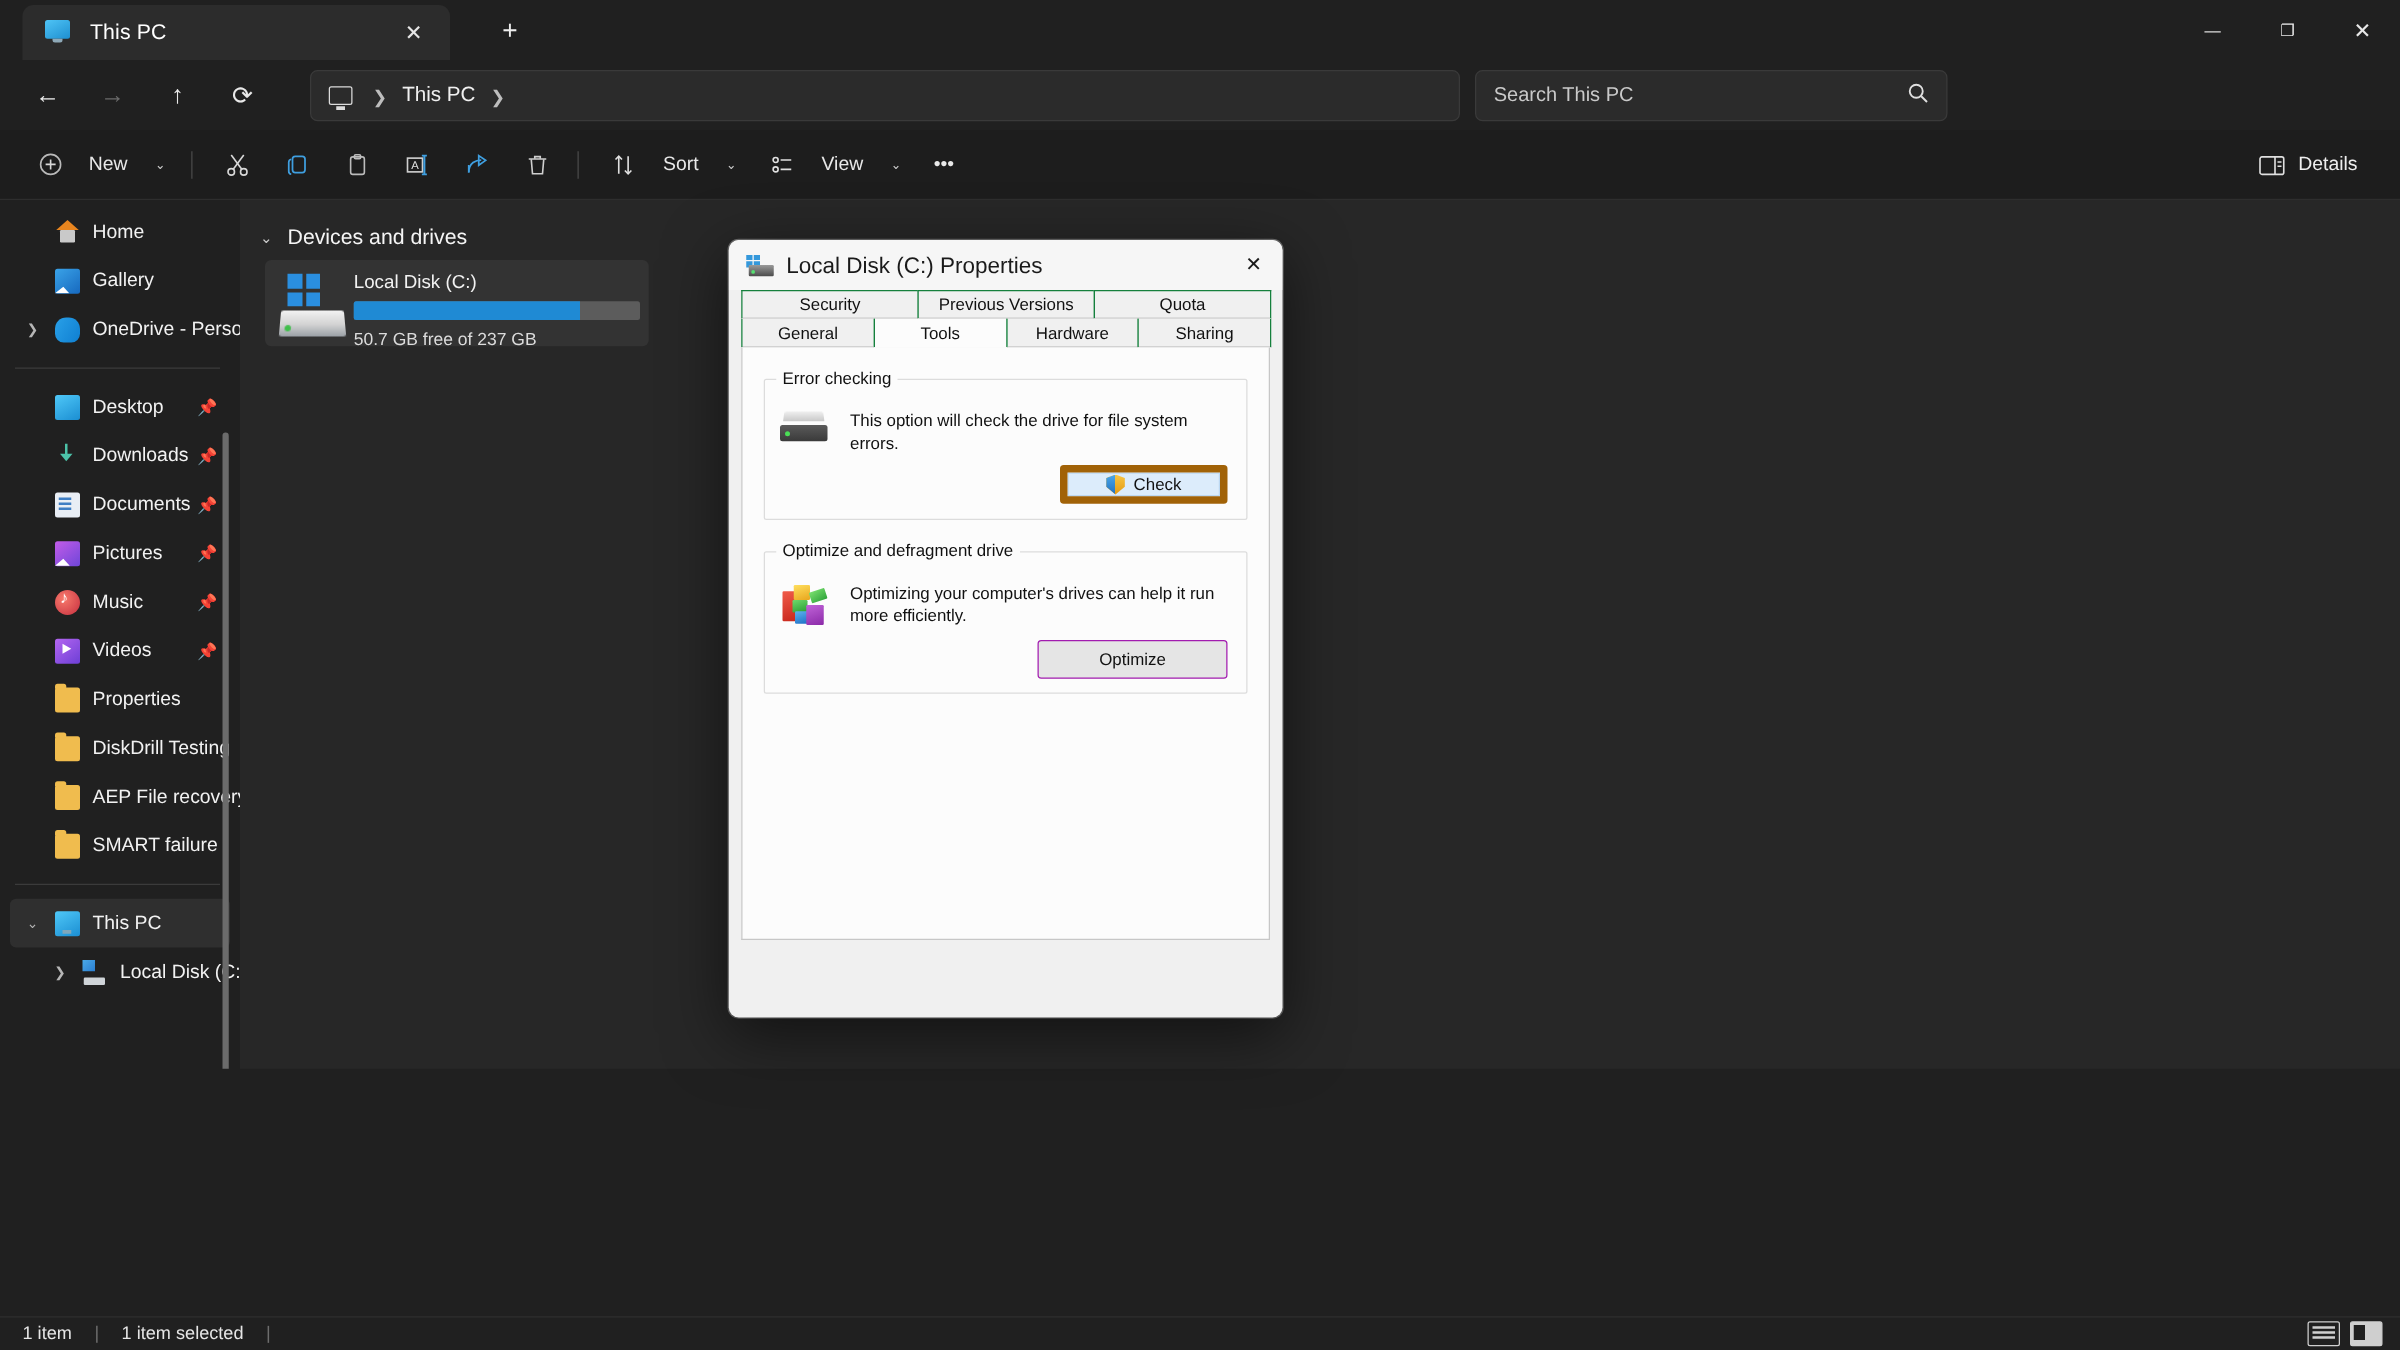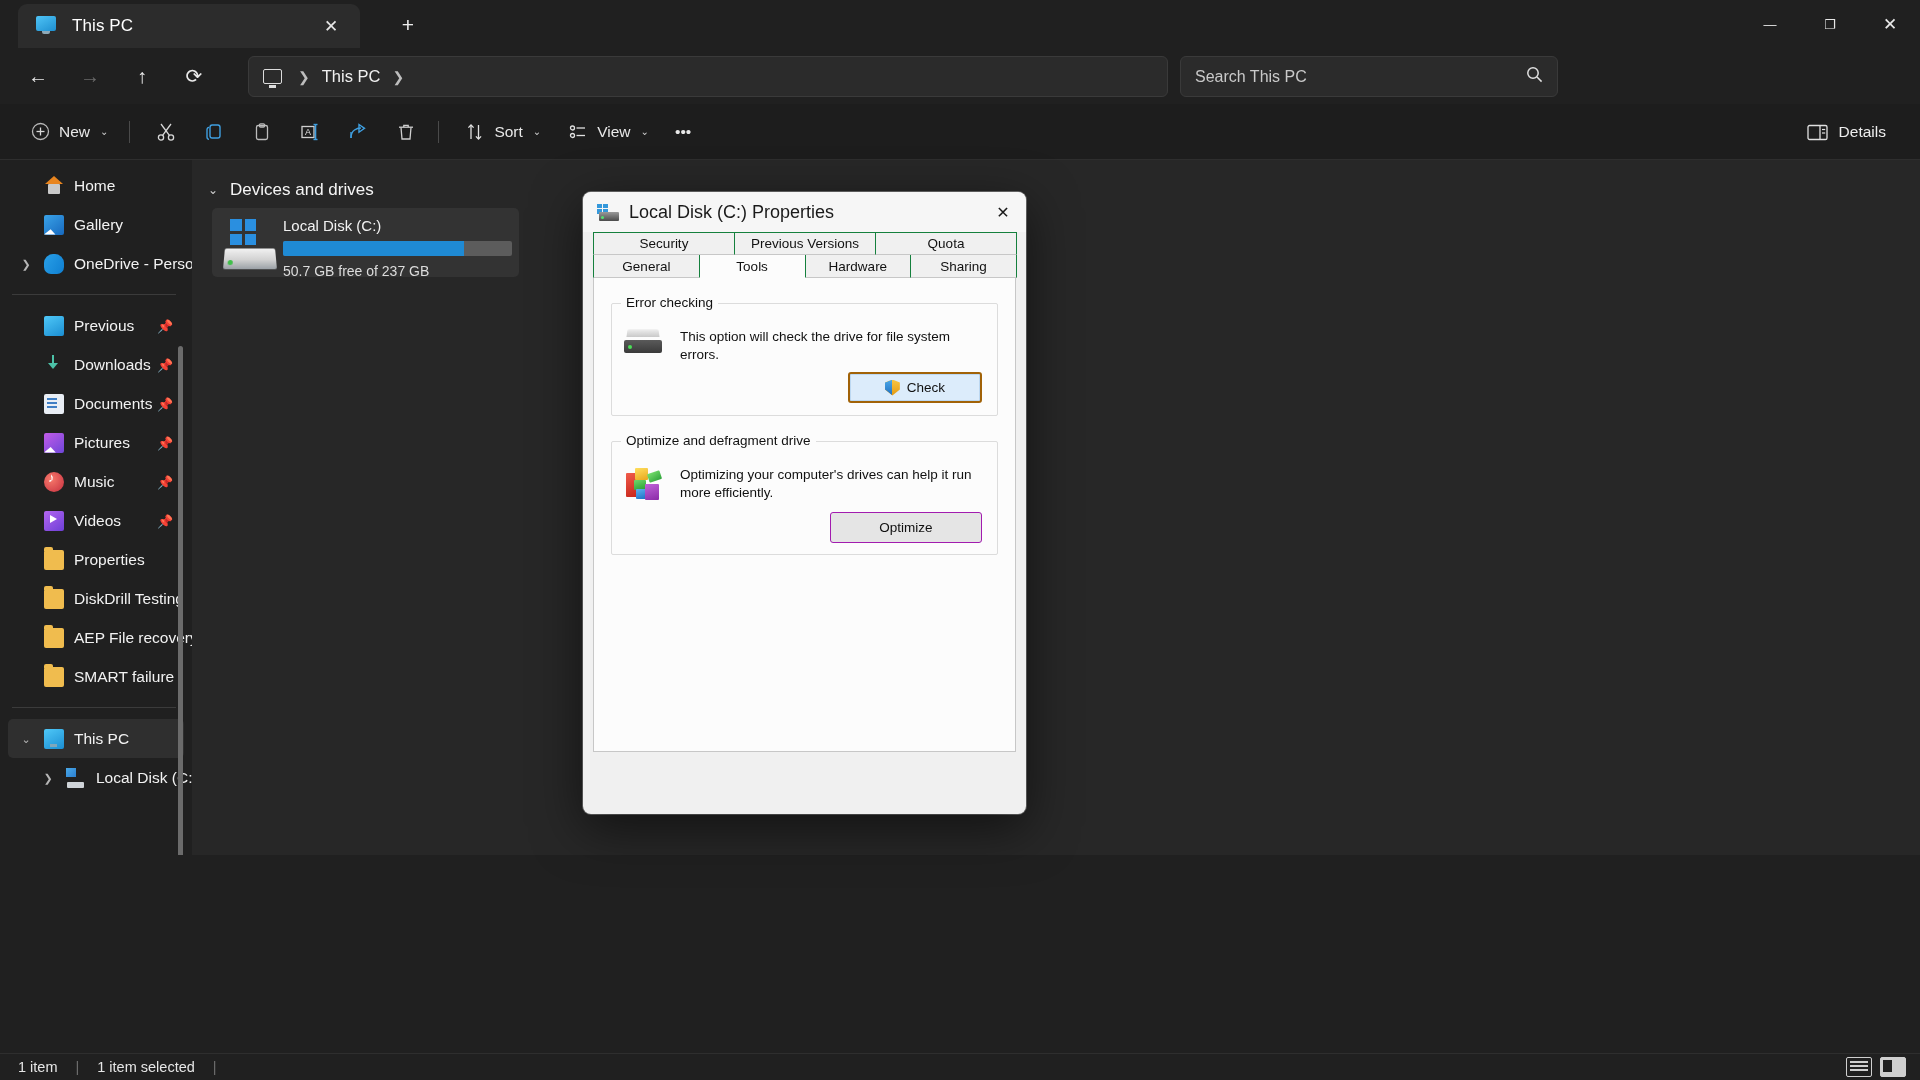--- a/index.html
+++ b/index.html
@@ -80,21 +80,21 @@
   .searchbox .ph { color: #c9c9c9; font-size: 16px; flex: 1; }
   .search-ic { color: #e0e0e0; font-size: 16px; }
 
   
   .cmdbar {
     position: absolute; top: 104px; left: 0; width: 1920px; height: 56px;
     background: #1d1d1d; border-bottom: 1px solid #2e2e2e;
     display: flex; align-items: center;
   }
   .cmd {
-    height: 38px; display: flex; align-items: center; gap: 8px;
+    height: 38px; display: flex; align-items: center; gap: 20px;
     padding: 0 11px; margin-left: 4px; border-radius: 5px;
     color: #e8e8e8; font-size: 15.5px;
   }
   .cmd.first { margin-left: 18px; }
   .cmd .lbl { font-size: 15.5px; }
   .cmd .chev { font-size: 10px; color: #d0d0d0; margin-left: 2px; }
   .cmd-ic { width: 22px; height: 22px; display:flex; align-items:center; justify-content:center; }
   .cmdsep { width: 1px; height: 22px; background: #4a4a4a; margin: 0 10px; }
   .details-btn {
     position: absolute; right: 22px; top: 9px; height: 38px;
@@ -290,21 +290,21 @@
   .dfb.blue   { left:12px; top:24px; width:11px; height:10px; background:linear-gradient(160deg,#5fb2f0,#1b6ec4); }
   .dfb.purple { left:21px; top:19px; width:14px; height:16px; background:linear-gradient(160deg,#c063d8,#8b2aa8); }
   .dfb.green2 { left:24px; top:7px;  width:13px; height:9px;  background:linear-gradient(160deg,#7ae06f,#2ea33a);
                 transform: rotate(-18deg); }
 
   .gbtn {
     position: absolute; height: 31px; border: 1px solid #a21caf; background: #e5e5e5;
     border-radius: 3px; display: flex; align-items: center; justify-content: center;
     gap: 7px; font-size: 13.5px; color: #111;
   }
-  .gbtn.focused { border: 2px solid #a16207; background: #dcecfb; box-shadow: inset 0 0 0 1px #bcd8f2; }
+  .gbtn.focused { border: 6px solid #a16207; background: #dcecfb; box-shadow: inset 0 0 0 1px #bcd8f2; }
   .shield {
     width: 15px; height: 16px; position: relative;
     background: linear-gradient(180deg,#f7c442,#e49a12);
     clip-path: polygon(50% 0,100% 18%,100% 62%,50% 100%,0 62%,0 18%);
   }
   .shield::after {
     content:''; position:absolute; left:0; top:0; width:7.5px; height:16px;
     background: linear-gradient(180deg,#4aa6e8,#1f6fc0);
     clip-path: polygon(100% 0,100% 100%,0 62%,0 18%);
   }
@@ -486,21 +486,21 @@
   <div class="sbitem">
     <span class="exp">❯</span>
     <span class="ico ic-onedrive"></span>
     <span class="txt">OneDrive - Perso</span>
   </div>
 
   <div class="sbdiv"></div>
 
   <div class="sbitem">
     <span class="ico ic-desktop"></span>
-    <span class="txt">Previous</span>
+    <span class="txt">Desktop</span>
     <span class="pin">📌</span>
   </div>
   <div class="sbitem">
     <span class="ico ic-dl"></span>
     <span class="txt">Downloads</span>
     <span class="pin">📌</span>
   </div>
   <div class="sbitem">
     <span class="ico ic-docs"></span>
     <span class="txt">Documents</span>

